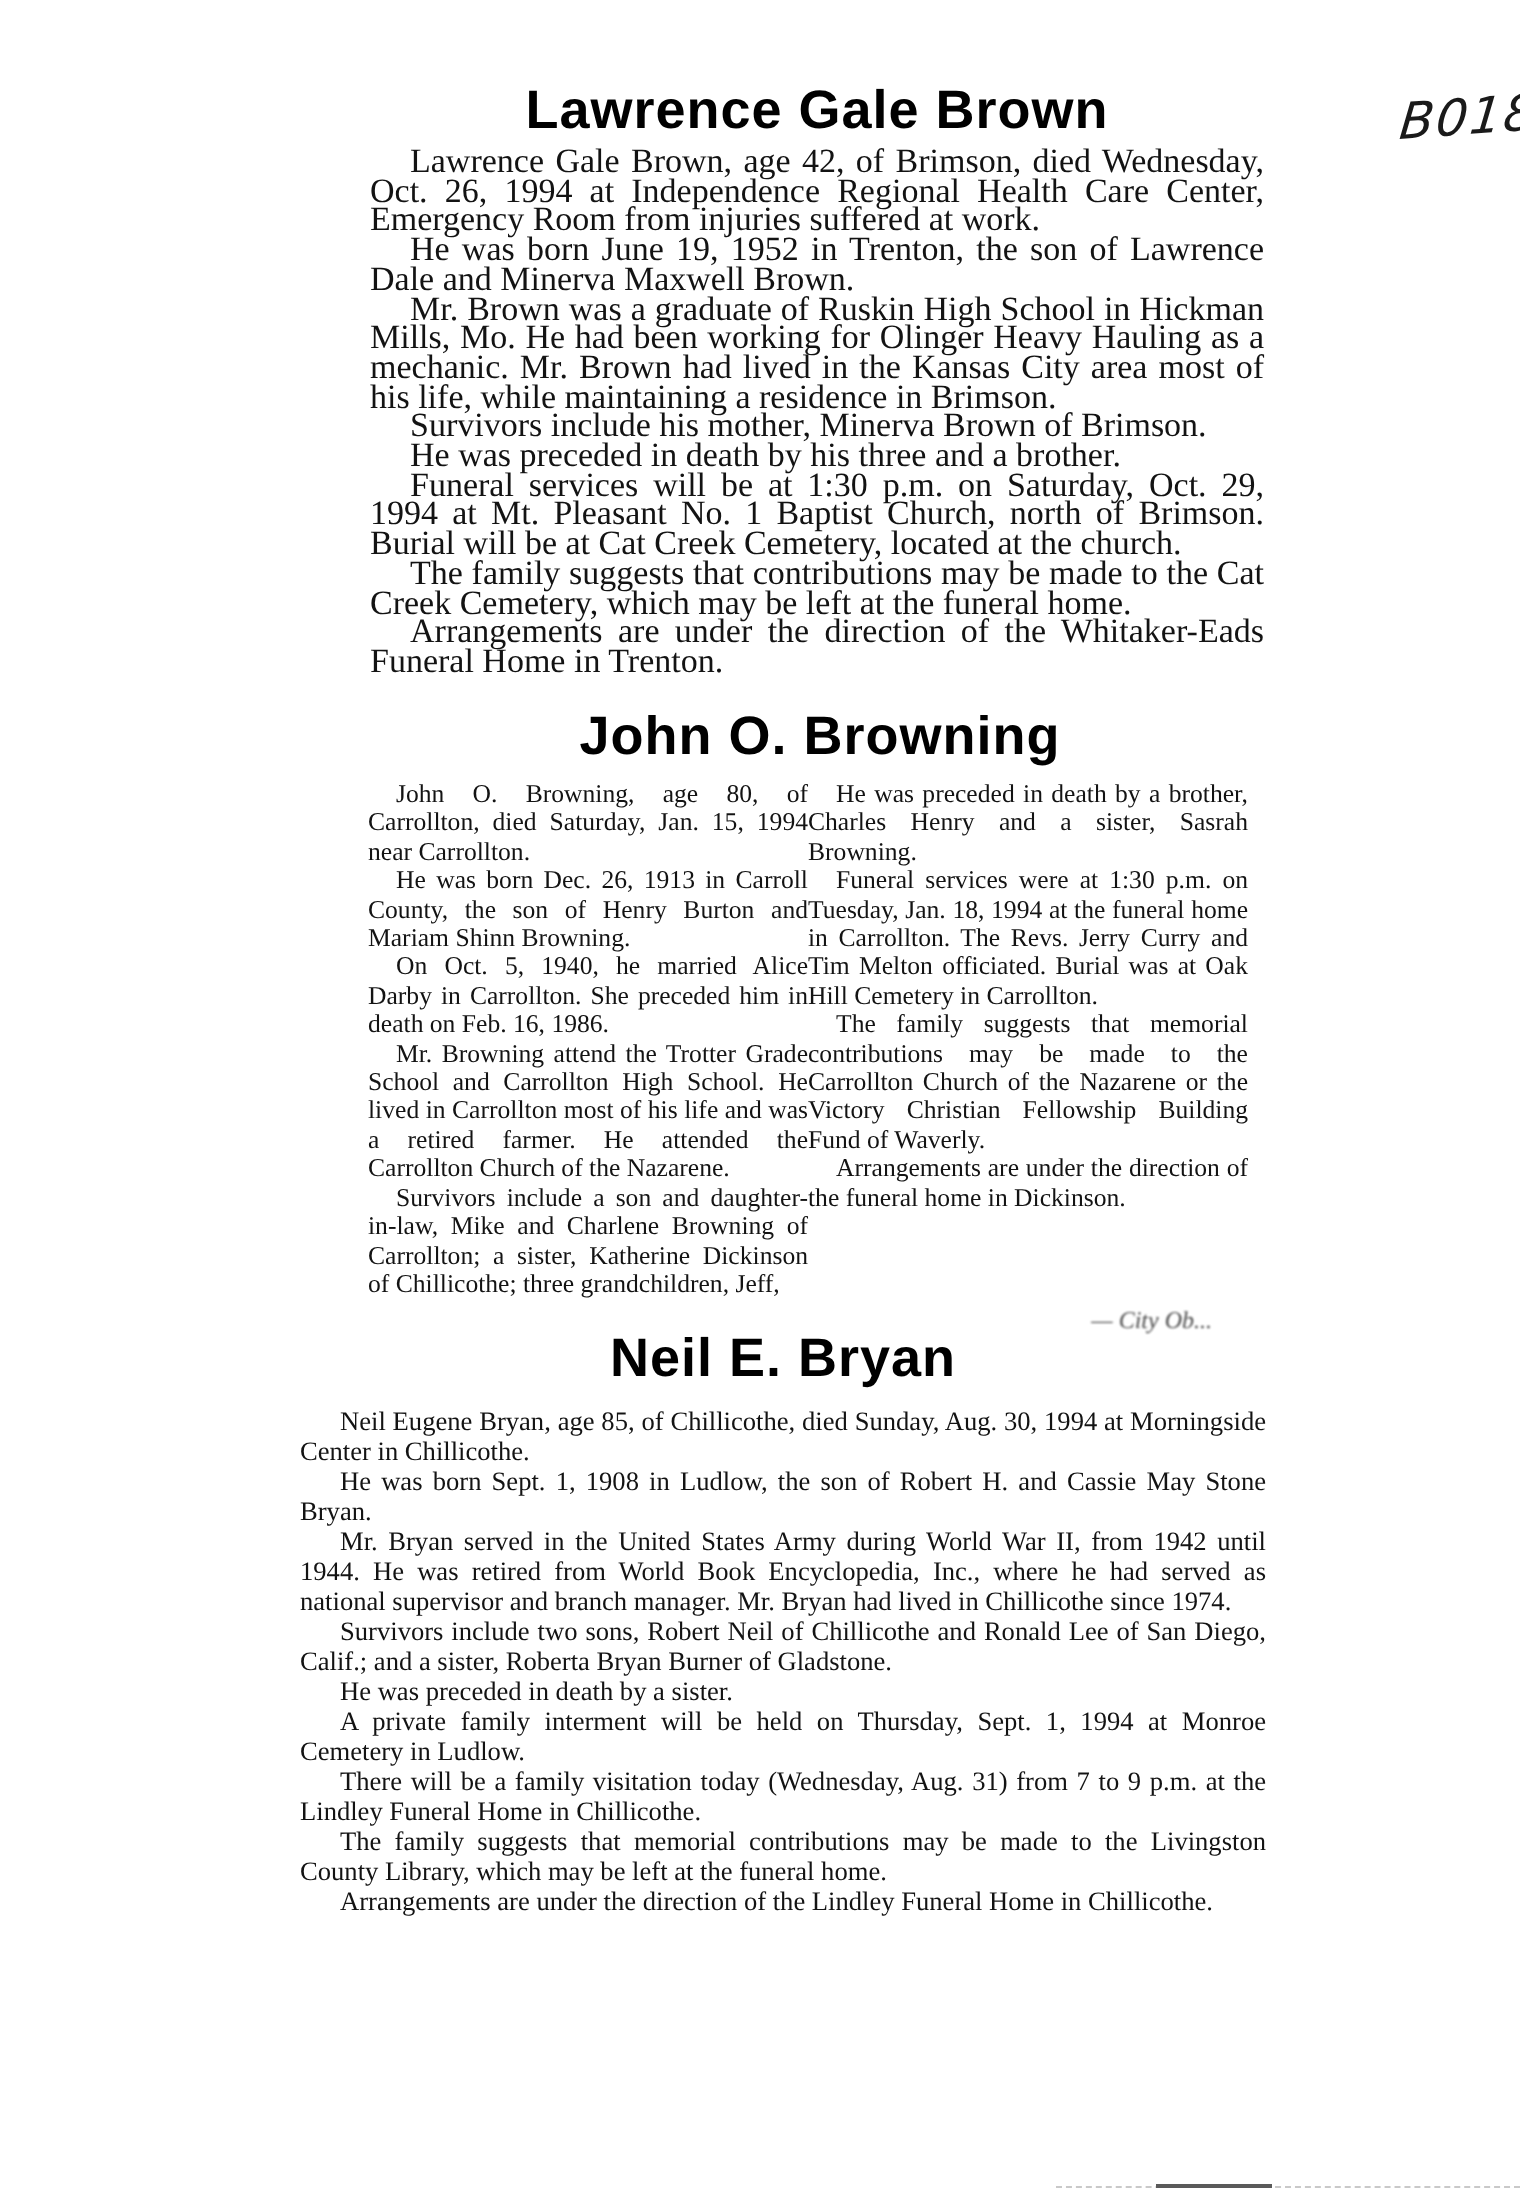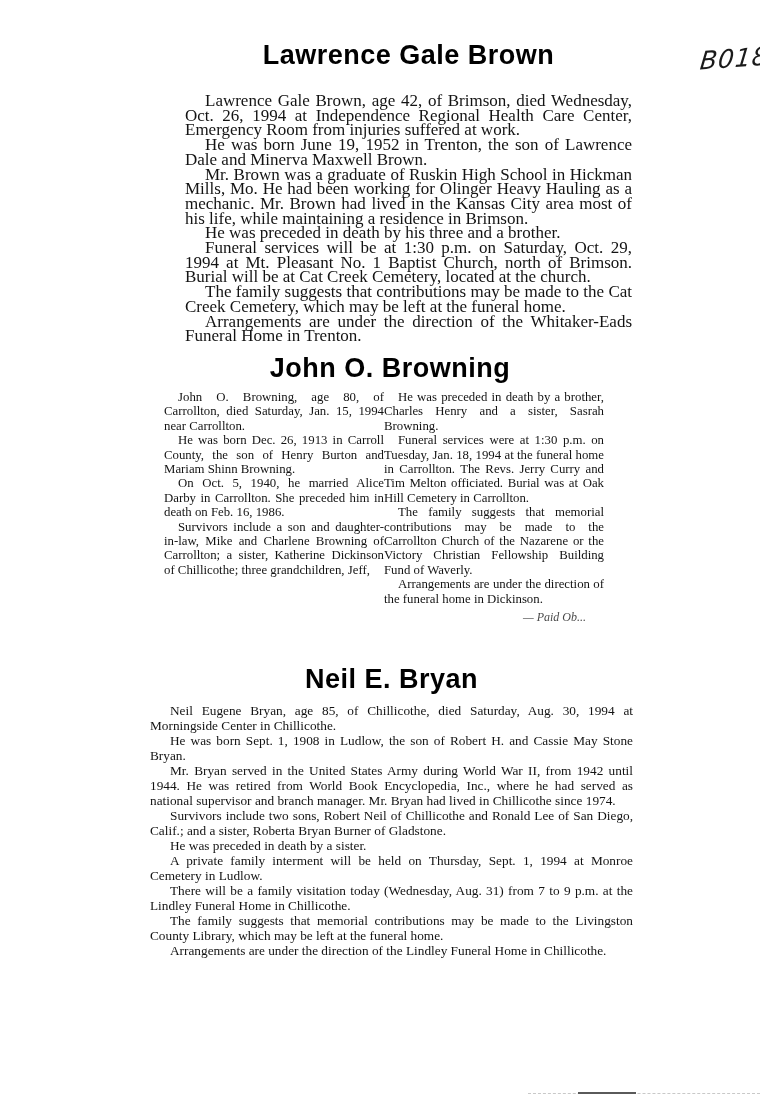--- a/index.html
+++ b/index.html
@@ -35,27 +35,27 @@
   }
   .noindent { text-indent: 0 !important; }
 
   
   .obit1 {
     position: absolute;
     left: 185px;
     top: 40px;
     width: 447px;
   }
-  .obit1 .obit-title { font-size: 27px; line-height: 30px; margin-bottom: 24px; }
+  .obit1 .obit-title { font-size: 27px; line-height: 30px; margin-bottom: 4px; }
   .obit1 .para { font-size: 17px; line-height: 14.7px; text-indent: 20px; }
 
   
   .obit2 {
     position: absolute;
-    left: 164px;
+    left: 184px;
     top: 352px;
     width: 452px;
   }
   .obit2 .obit-title { font-size: 27px; line-height: 32px; margin-bottom: 6px; }
   .obit2 .columns {
     display: flex;
     flex-direction: row;
   }
   .obit2 .col { width: 220px; }
   .obit2 .para { font-size: 12.8px; line-height: 14.4px; text-indent: 14px; }
@@ -115,50 +115,52 @@
 <div class="page">
 
   <div class="handwritten-mark">B018</div>
 
   <section class="obit1">
     <h1 class="obit-title">Lawrence Gale Brown</h1>
     <div class="body">
         <p class="para">Lawrence Gale Brown, age 42, of Brimson, died Wednesday, Oct. 26, 1994 at Independence Regional Health Care Center, Emergency Room from injuries suffered at work.</p>
         <p class="para">He was born June 19, 1952 in Trenton, the son of Lawrence Dale and Minerva Maxwell Brown.</p>
         <p class="para">Mr. Brown was a graduate of Ruskin High School in Hickman Mills, Mo. He had been working for Olinger Heavy Hauling as a mechanic. Mr. Brown had lived in the Kansas City area most of his life, while maintaining a residence in Brimson.</p>
+        <p class="para">Survivors include his mother, Minerva Brown of Brimson.</p>
         <p class="para">He was preceded in death by his three and a brother.</p>
         <p class="para">Funeral services will be at 1:30 p.m. on Saturday, Oct. 29, 1994 at Mt. Pleasant No. 1 Baptist Church, north of Brimson. Burial will be at Cat Creek Cemetery, located at the church.</p>
         <p class="para">The family suggests that contributions may be made to the Cat Creek Cemetery, which may be left at the funeral home.</p>
         <p class="para">Arrangements are under the direction of the Whitaker-Eads Funeral Home in Trenton.</p>
       </div>
   </section>
 
   <section class="obit2">
     <h1 class="obit-title">John O. Browning</h1>
     <div class="columns">
       <div class="col">
           <p class="para">John O. Browning, age 80, of Carrollton, died Saturday, Jan. 15, 1994 near Carrollton.</p>
           <p class="para">He was born Dec. 26, 1913 in Carroll County, the son of Henry Burton and Mariam Shinn Browning.</p>
           <p class="para">On Oct. 5, 1940, he married Alice Darby in Carrollton. She preceded him in death on Feb. 16, 1986.</p>
+          <p class="para">Mr. Browning attend the Trotter Grade School and Carrollton High School. He lived in Carrollton most of his life and was a retired farmer. He attended the Carrollton Church of the Nazarene.</p>
           <p class="para">Survivors include a son and daughter-in-law, Mike and Charlene Browning of Carrollton; a sister, Katherine Dickinson of Chillicothe; three grandchildren, Jeff,</p>
         </div>
       <div class="col">
           <p class="para">He was preceded in death by a brother, Charles Henry and a sister, Sasrah Browning.</p>
           <p class="para">Funeral services were at 1:30 p.m. on Tuesday, Jan. 18, 1994 at the funeral home in Carrollton. The Revs. Jerry Curry and Tim Melton officiated. Burial was at Oak Hill Cemetery in Carrollton.</p>
           <p class="para">The family suggests that memorial contributions may be made to the Carrollton Church of the Nazarene or the Victory Christian Fellowship Building Fund of Waverly.</p>
           <p class="para">Arrangements are under the direction of the funeral home in Dickinson.</p>
         </div>
     </div>
-    <div class="paid-tag">— Paid Ob...</div>
+    <div class="paid-tag">— City Ob...</div>
   </section>
 
   <section class="obit3">
     <h1 class="obit-title">Neil E. Bryan</h1>
     <div class="body">
-        <p class="para">Neil Eugene Bryan, age 85, of Chillicothe, died Saturday, Aug. 30, 1994 at Morningside Center in Chillicothe.</p>
+        <p class="para">Neil Eugene Bryan, age 85, of Chillicothe, died Sunday, Aug. 30, 1994 at Morningside Center in Chillicothe.</p>
         <p class="para">He was born Sept. 1, 1908 in Ludlow, the son of Robert H. and Cassie May Stone Bryan.</p>
         <p class="para">Mr. Bryan served in the United States Army during World War II, from 1942 until 1944. He was retired from World Book Encyclopedia, Inc., where he had served as national supervisor and branch manager. Mr. Bryan had lived in Chillicothe since 1974.</p>
         <p class="para">Survivors include two sons, Robert Neil of Chillicothe and Ronald Lee of San Diego, Calif.; and a sister, Roberta Bryan Burner of Gladstone.</p>
         <p class="para">He was preceded in death by a sister.</p>
         <p class="para">A private family interment will be held on Thursday, Sept. 1, 1994 at Monroe Cemetery in Ludlow.</p>
         <p class="para">There will be a family visitation today (Wednesday, Aug. 31) from 7 to 9 p.m. at the Lindley Funeral Home in Chillicothe.</p>
         <p class="para">The family suggests that memorial contributions may be made to the Livingston County Library, which may be left at the funeral home.</p>
         <p class="para">Arrangements are under the direction of the Lindley Funeral Home in Chillicothe.</p>
       </div>
   </section>

